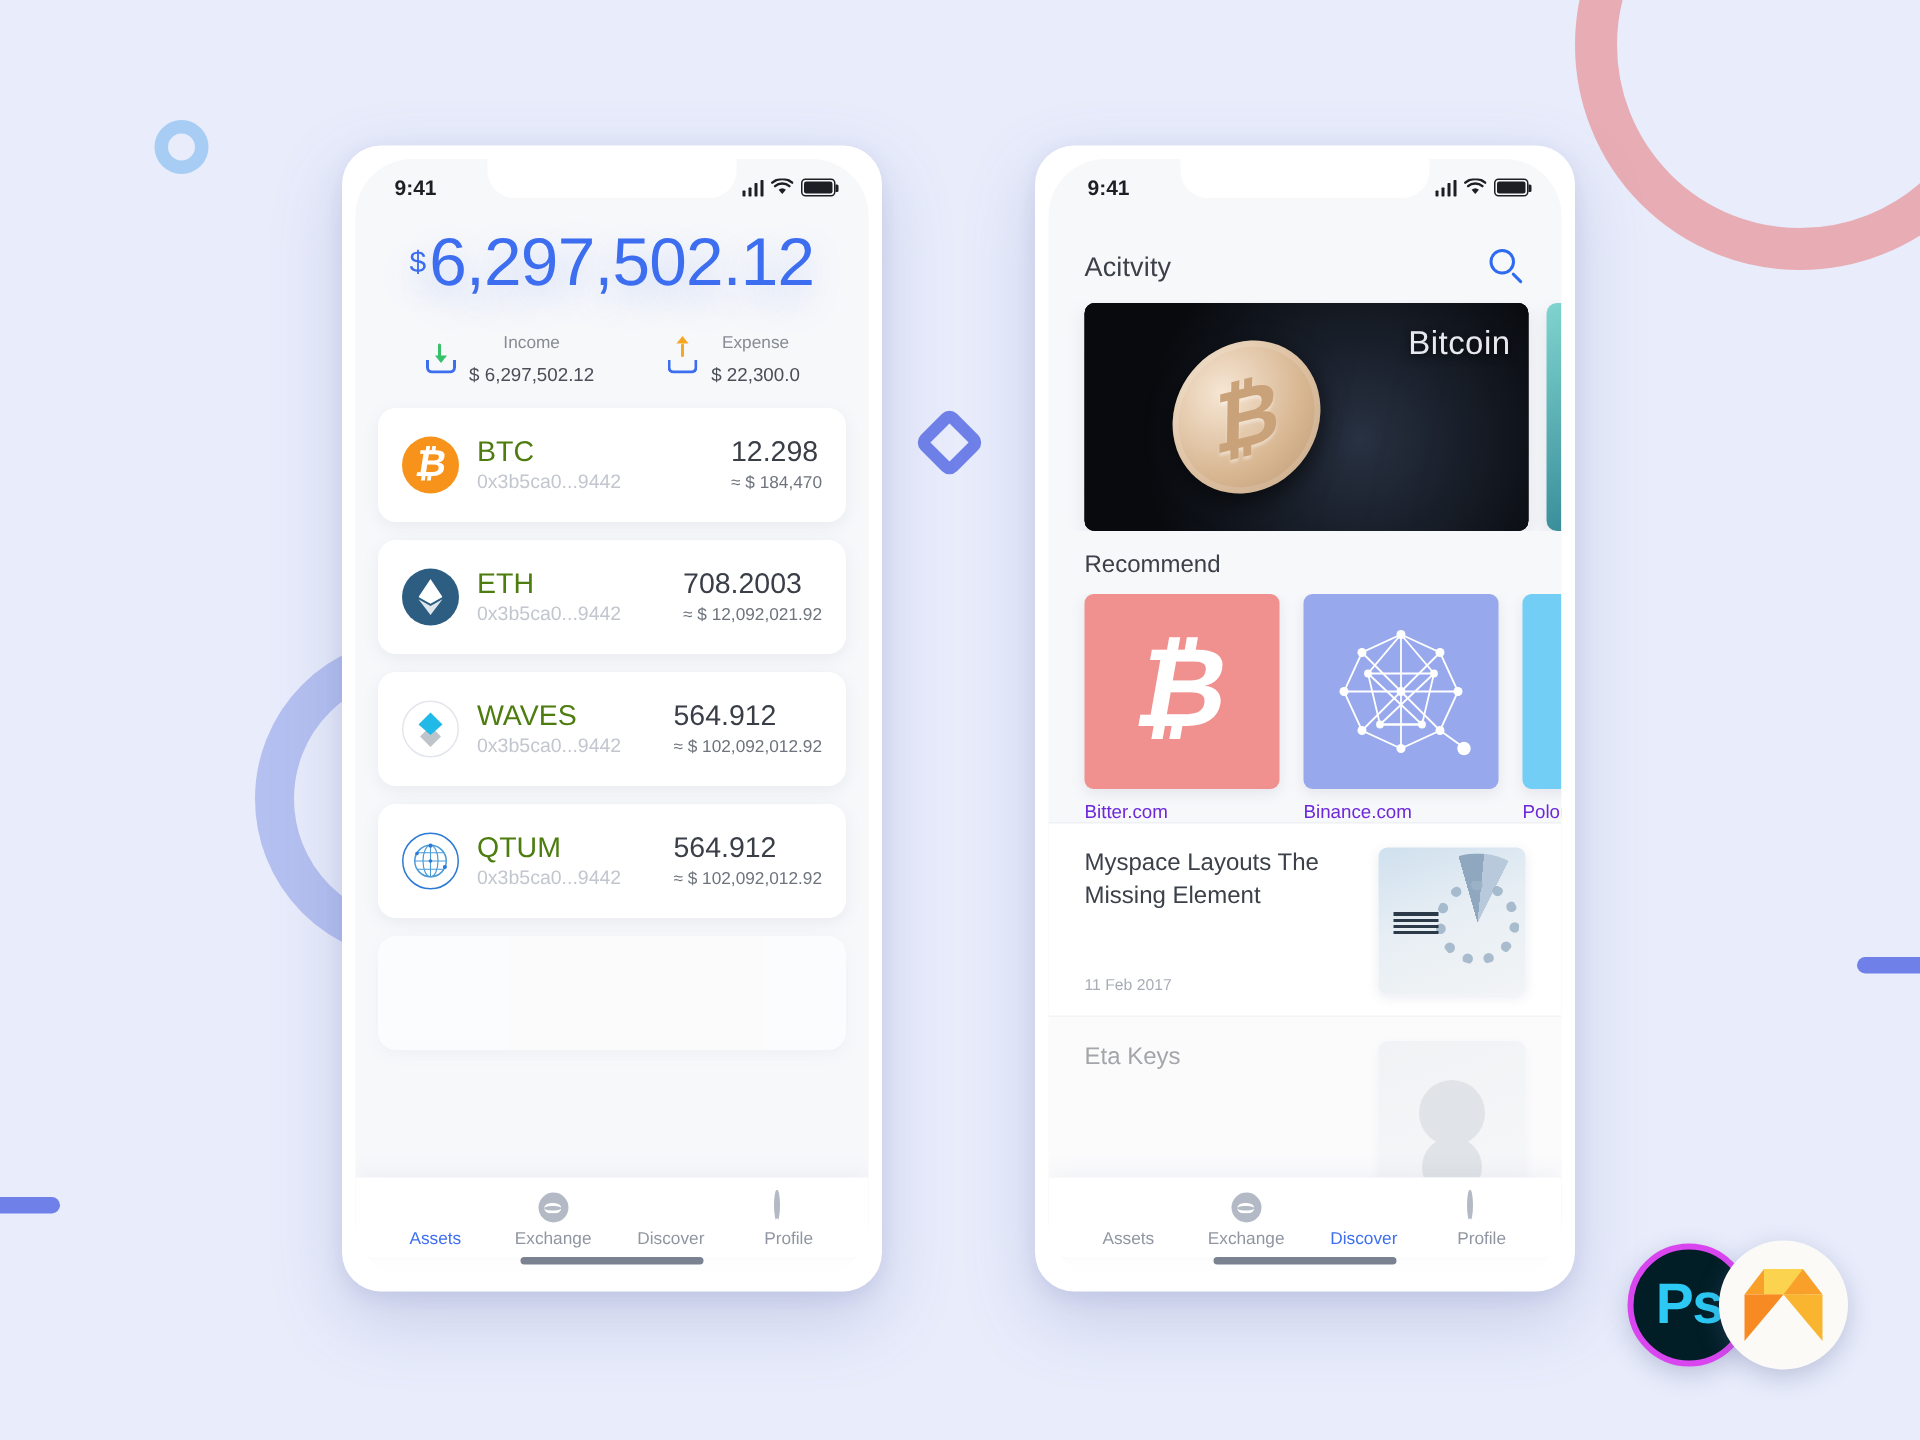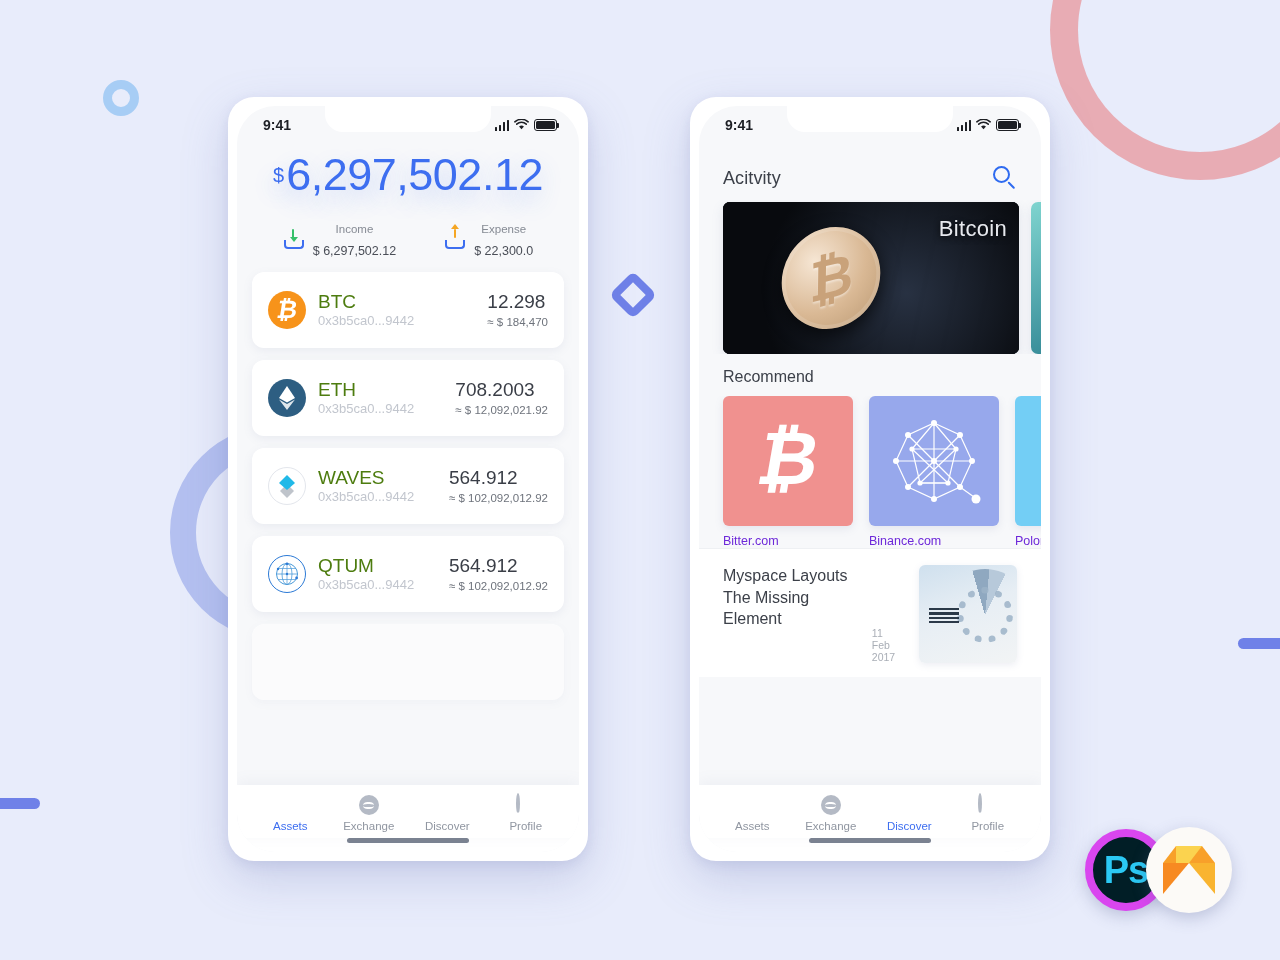--- a/index.html
+++ b/index.html
@@ -268,21 +268,21 @@
   .rec-binance { background:#97a8ec; }
   .rec-polo { background:#73cef5; }
   .rec-name { font-size:12.5px; color:#6d28d9; margin-top:8px; white-space:nowrap; }
 
   .news-list { padding: 0 0 0 0; }
   .news-item {
     display:flex; align-items:flex-start; gap:16px;
     padding:16px 24px 14px; background:#fff;
     border-top:1px solid #eef0f3; cursor:pointer; min-height: 118px;
   }
-  .news-text { flex:1 1 auto; display:flex; height:98px; }
+  .news-text { flex:1 1 auto; display:flex; flex-direction:column; height:98px; }
   .news-title { font-size:16px; color:#3c4049; line-height:1.35; }
   .news-date { font-size:10.5px; color:#a9aeb6; margin-top:auto; }
   .news-thumb {
     flex:0 0 98px; width:98px; height:98px; border-radius:6px; overflow:hidden;
     position:relative;
     box-shadow: 0 2px 7px rgba(120,130,170,.14);
     background: linear-gradient(160deg, #cfe0ee 0%, #e7eef4 45%, #f2f4f5 100%);
   }
   .ibm-mark {
     position:absolute; left:10px; top:41px; width:30px; height:17px;
@@ -308,21 +308,21 @@
     box-shadow: 0 36px 0 -2px #c4c9d0;
   }
 
   
   .badge {
     position:absolute; border-radius:50%;
     box-shadow: 0 5px 16px rgba(90,100,150,.3);
   }
   .badge-ps {
     left: 1085px; top: 829px; width: 82px; height: 82px;
-    background:#011e26; border:8px solid #d946ef;
+    background:#011e26; border:4px solid #d946ef;
     display:flex; align-items:center; justify-content:center;
   }
   .badge-ps b { color:#2bc9f4; font-size:38px; font-weight:bold; letter-spacing:-1px; }
   .badge-sketch {
     left: 1146px; top: 827px; width: 86px; height: 86px;
     background:#fcfaf7; display:flex; align-items:center; justify-content:center;
   }
   .gem { position:relative; width:52px; height:48px; }
   .gem .top-l { position:absolute; left:0; top:0; width:0; height:0; border-left:13px solid transparent; border-right:13px solid transparent; border-bottom:17px solid #f8a02a; }
   .gem .top-m { position:absolute; left:13px; top:0; width:26px; height:17px; background:#fbd34f; }
@@ -602,20 +602,27 @@
         <div class="news-item">
           <div class="news-text">
             <div class="news-title">Myspace Layouts The Missing Element</div>
             <div class="news-date">11 Feb 2017</div>
           </div>
           <div class="news-thumb">
             <div class="servers"></div>
             <div class="ibm-mark"></div>
           </div>
         </div>
+        <div class="news-item partial">
+          <div class="news-text">
+            <div class="news-title">Eta Keys</div>
+            <div class="news-date"></div>
+          </div>
+          <div class="news-thumb news-thumb-person"></div>
+        </div>
       </div>
     </div>
 
     <div class="tabbar">
       <div class="tab">
         <span class="tab-ico"><span class="ico-assets"></span></span>
         <span class="tab-label">Assets</span>
       </div>
       <div class="tab">
         <span class="tab-ico">

